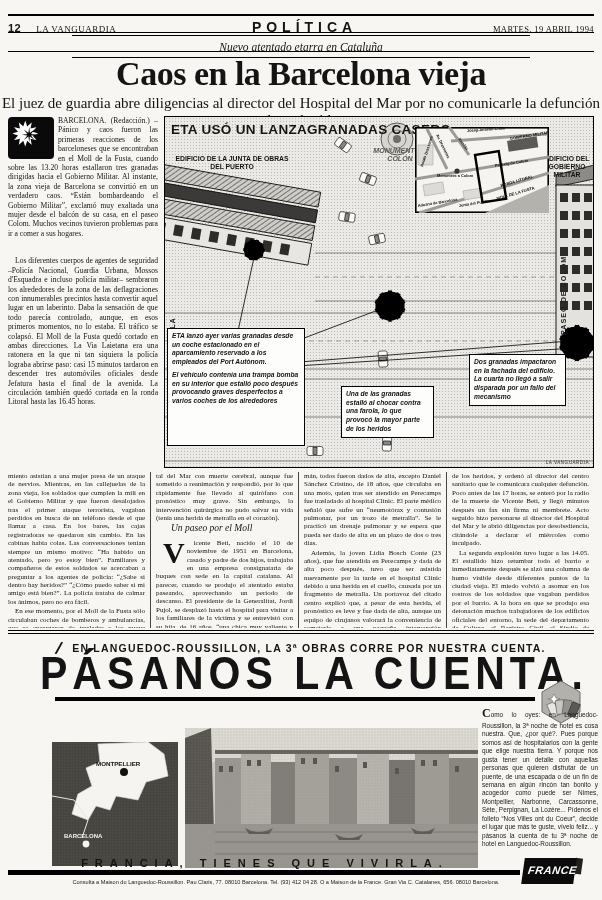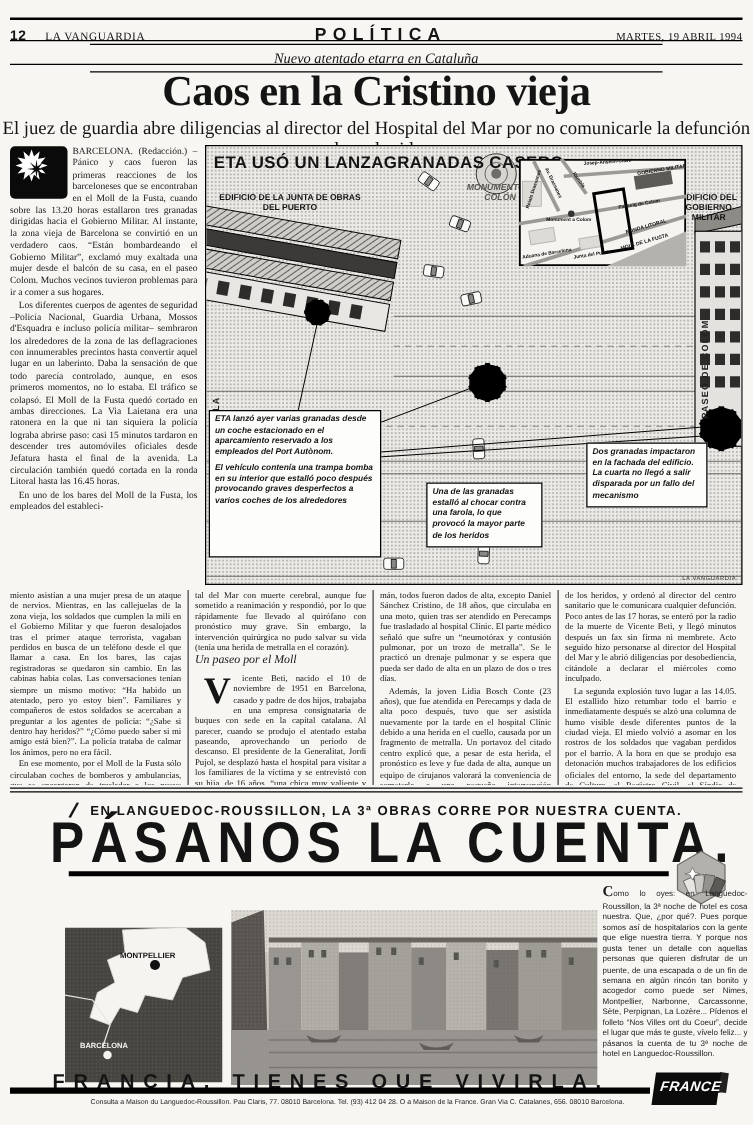--- a/index.html
+++ b/index.html
@@ -17,30 +17,30 @@
   #rule-mh{left:8px;right:8px;top:32px;height:1px}
   #kicker-box{left:72px;right:72px;top:35px;border-top:1px solid #000;border-bottom:1px solid #000;text-align:center;padding:1px 0 2px}
   #kicker-box span{font-style:italic;font-size:11.5px}
   #rule-kicker{left:8px;right:8px;top:51px;height:1px}
   
   #headline{left:0;right:0;top:55px;text-align:center;font-weight:bold;font-size:34px;letter-spacing:-.5px}
   #subheadline{left:0;right:0;top:95px;text-align:center;font-size:15px}
   
   #story-top{left:8px;right:8px;top:116px;height:352px;display:flex;gap:6px}
   .colA{width:150px;height:352px;overflow:hidden;text-align:justify;font-size:7.6px;line-height:1.24}
-  .colA p + p{text-indent:7px;margin-top:1px}
+  .colA p + p{text-indent:7px;margin-top:18px}
   #bomb-icon{float:left;width:46px;height:42px;background:#0a0a0a;border-radius:4px;margin:1px 4px 2px 0;position:relative}
   #bomb-icon .st1{position:absolute;left:3px;top:-4px;font-size:34px;color:#fff;font-family:"DejaVu Sans",sans-serif}
   #bomb-icon .st2{position:absolute;left:13px;top:6px;font-size:20px;color:#0a0a0a;font-family:"DejaVu Sans",sans-serif}
   #story-bottom{left:8px;right:8px;top:472px;height:156px;display:flex}
   .bcol{flex:1;overflow:hidden;text-align:justify;font-size:7px;line-height:1.2;padding:0 5px}
   .bcol:first-child{padding-left:0}
   .bcol + .bcol{border-left:1px solid #444}
   .bcol p + p{text-indent:7px;margin-top:1px}
-  .crosshead{font-style:italic;font-size:9.5px;margin:5px 0 4px;text-indent:0 !important}
+  .crosshead{font-style:italic;font-size:9.5px;margin:5px 15px 4px;text-indent:0 !important}
   .dropcap{float:left;font-size:30px;line-height:25px;font-weight:bold;margin:1px 2px 0 0}
   
   #graphic{position:relative;flex:1;height:352px;border:1px solid #000;overflow:hidden;
     background-color:#eceae6;background-image:radial-gradient(#b9b7b2 .6px,transparent .8px);background-size:3px 3px}
   #graphic .glabel{position:absolute;font-family:"Liberation Sans",sans-serif;font-weight:bold}
   #g-title{left:6px;top:5px;font-size:13.5px;letter-spacing:.3px}
   #g-junta{left:8px;top:38px;width:118px;font-size:6.8px;text-align:center;line-height:1.15}
   #g-monumento{left:203px;top:30px;width:64px;font-size:7px;font-style:italic;color:#5a5852;text-align:center;line-height:1.1}
   #g-gobierno{right:3px;top:38px;width:46px;font-size:6.8px;text-align:center;line-height:1.15}
   .vlabel{position:absolute;font-family:"Liberation Sans",sans-serif;font-weight:bold;font-size:7.2px;letter-spacing:1px;writing-mode:vertical-rl;transform:rotate(180deg);color:#222}
@@ -62,21 +62,21 @@
   #ad-rule2{left:8px;right:8px;top:633px;height:1px}
   #ad-header{left:0;right:0;top:637px;text-align:center;font-family:"Liberation Sans",sans-serif;font-weight:bold;font-size:10.5px;letter-spacing:1.2px}
   #ad-slash{display:inline-block;font-style:italic;font-weight:bold;font-size:17px;transform:translateY(2px) rotate(8deg);margin-right:10px}
   #ad-title{left:40px;width:500px;top:648px;font-family:"Liberation Sans",sans-serif;font-weight:bold;font-size:41px;letter-spacing:5px;text-align:center;transform:scaleY(1.12);transform-origin:top;white-space:nowrap}
   #ad-title-rule{left:55px;width:480px;top:697px;height:3.5px}
   #ad-hex{left:540px;top:680px;width:42px;height:44px}
   #ad-map{left:52px;top:742px;width:126px;height:124px}
   #ad-photo{left:185px;top:728px;width:293px;height:140px}
   #ad-body{left:482px;top:706px;width:116px;height:150px;overflow:hidden;font-family:"Liberation Sans",sans-serif;font-size:6.4px;line-height:1.32;text-align:justify;color:#1a1a1a}
   #ad-body::first-letter{font-size:12px;font-weight:bold;font-family:"Liberation Serif",serif}
-  #ad-slogan{left:30px;width:470px;top:857px;text-align:center;font-family:"Liberation Sans",sans-serif;font-weight:bold;font-size:16px;letter-spacing:7px;white-space:nowrap}
+  #ad-slogan{left:30px;width:470px;top:857px;text-align:center;font-family:"Liberation Sans",sans-serif;font-weight:bold;font-size:11px;letter-spacing:7px;white-space:nowrap}
   #ad-slogan-rule{left:8px;width:512px;top:870px;height:4.5px}
   #ad-france{left:523px;top:852px;width:64px;height:42px}
   #france-box{position:absolute;left:0;top:6px;width:52px;height:26px;background:#0b0b0b;transform:skewX(-8deg)}
   #france-box span{position:absolute;left:5px;top:6px;color:#fff;font-family:"Liberation Sans",sans-serif;font-weight:bold;font-style:italic;font-size:11px;letter-spacing:.5px}
   #ad-fineprint{left:40px;right:70px;top:879px;text-align:center;font-family:"Liberation Sans",sans-serif;font-size:5.6px;color:#222}
 </style>
 </head>
 <body>
 
 <div id="rule-top" class="rule"></div>
@@ -86,32 +86,31 @@
   </span>
   <span id="mh-section">POLÍTICA</span>
   <span id="mh-date">MARTES, 19 ABRIL 1994</span>
 </div>
 <div id="rule-mh" class="rule"></div>
 <div id="kicker-box" class="abs">
   <span>Nuevo atentado etarra en Cataluña</span>
 </div>
 <div id="rule-kicker" class="rule"></div>
 
-<div id="headline" class="abs">Caos en la Cristino vieja</div>
+<div id="headline" class="abs">Caos en la Barcelona vieja</div>
 <div id="subheadline" class="abs">El juez de guardia abre diligencias al director del Hospital del Mar por no comunicarle la defunción de un herido</div>
 
 <div id="story-top" class="abs">
   <div class="colA">
     <div id="bomb-icon">
         <span class="st1">✹</span>
         <span class="st2">✴</span>
       </div>
     <p>BARCELONA. (Redacción.) – Pánico y caos fueron las primeras reacciones de los barceloneses que se encontraban en el Moll de la Fusta, cuando sobre las 13.20 horas estallaron tres granadas dirigidas hacia el Gobierno Militar. Al instante, la zona vieja de Barcelona se convirtió en un verdadero caos. “Están bombardeando el Gobierno Militar”, exclamó muy exaltada una mujer desde el balcón de su casa, en el paseo Colom. Muchos vecinos tuvieron problemas para ir a comer a sus hogares.</p>
     <p>Los diferentes cuerpos de agentes de seguridad –Policía Nacional, Guardia Urbana, Mossos d'Esquadra e incluso policía militar– sembraron los alrededores de la zona de las deflagraciones con innumerables precintos hasta convertir aquel lugar en un laberinto. Daba la sensación de que todo parecía controlado, aunque, en esos primeros momentos, no lo estaba. El tráfico se colapsó. El Moll de la Fusta quedó cortado en ambas direcciones. La Via Laietana era una ratonera en la que ni tan siquiera la policía lograba abrirse paso: casi 15 minutos tardaron en descender tres automóviles oficiales desde Jefatura hasta el final de la avenida. La circulación también quedó cortada en la ronda Litoral hasta las 16.45 horas.</p>
-    <p>En uno de los bares del Moll de la Fusta, los empleados del estableci-</p>
   </div>
 
   <div id="graphic">
     <svg id="g-scene" viewBox="0 0 430 352">
       <defs>
         <pattern id="hatch" width="4" height="4" patternUnits="userSpaceOnUse" patternTransform="rotate(45)">
           <rect width="4" height="4" fill="#cfcdc8"></rect>
             <line x1="0" y1="0" x2="0" y2="4" stroke="#4a4a4a" stroke-width="1.4"></line>
         </pattern>
         <polygon id="star" points="1,0 .43,.14 .81,.59 .27,.36 .31,.95 0,.45 -.31,.95 -.27,.36 -.81,.59 -.43,.14 -1,0 -.43,-.14 -.81,-.59 -.27,-.36 -.31,-.95 0,-.45 .31,-.95 .27,-.36 .81,-.59 .43,-.14"></polygon>

